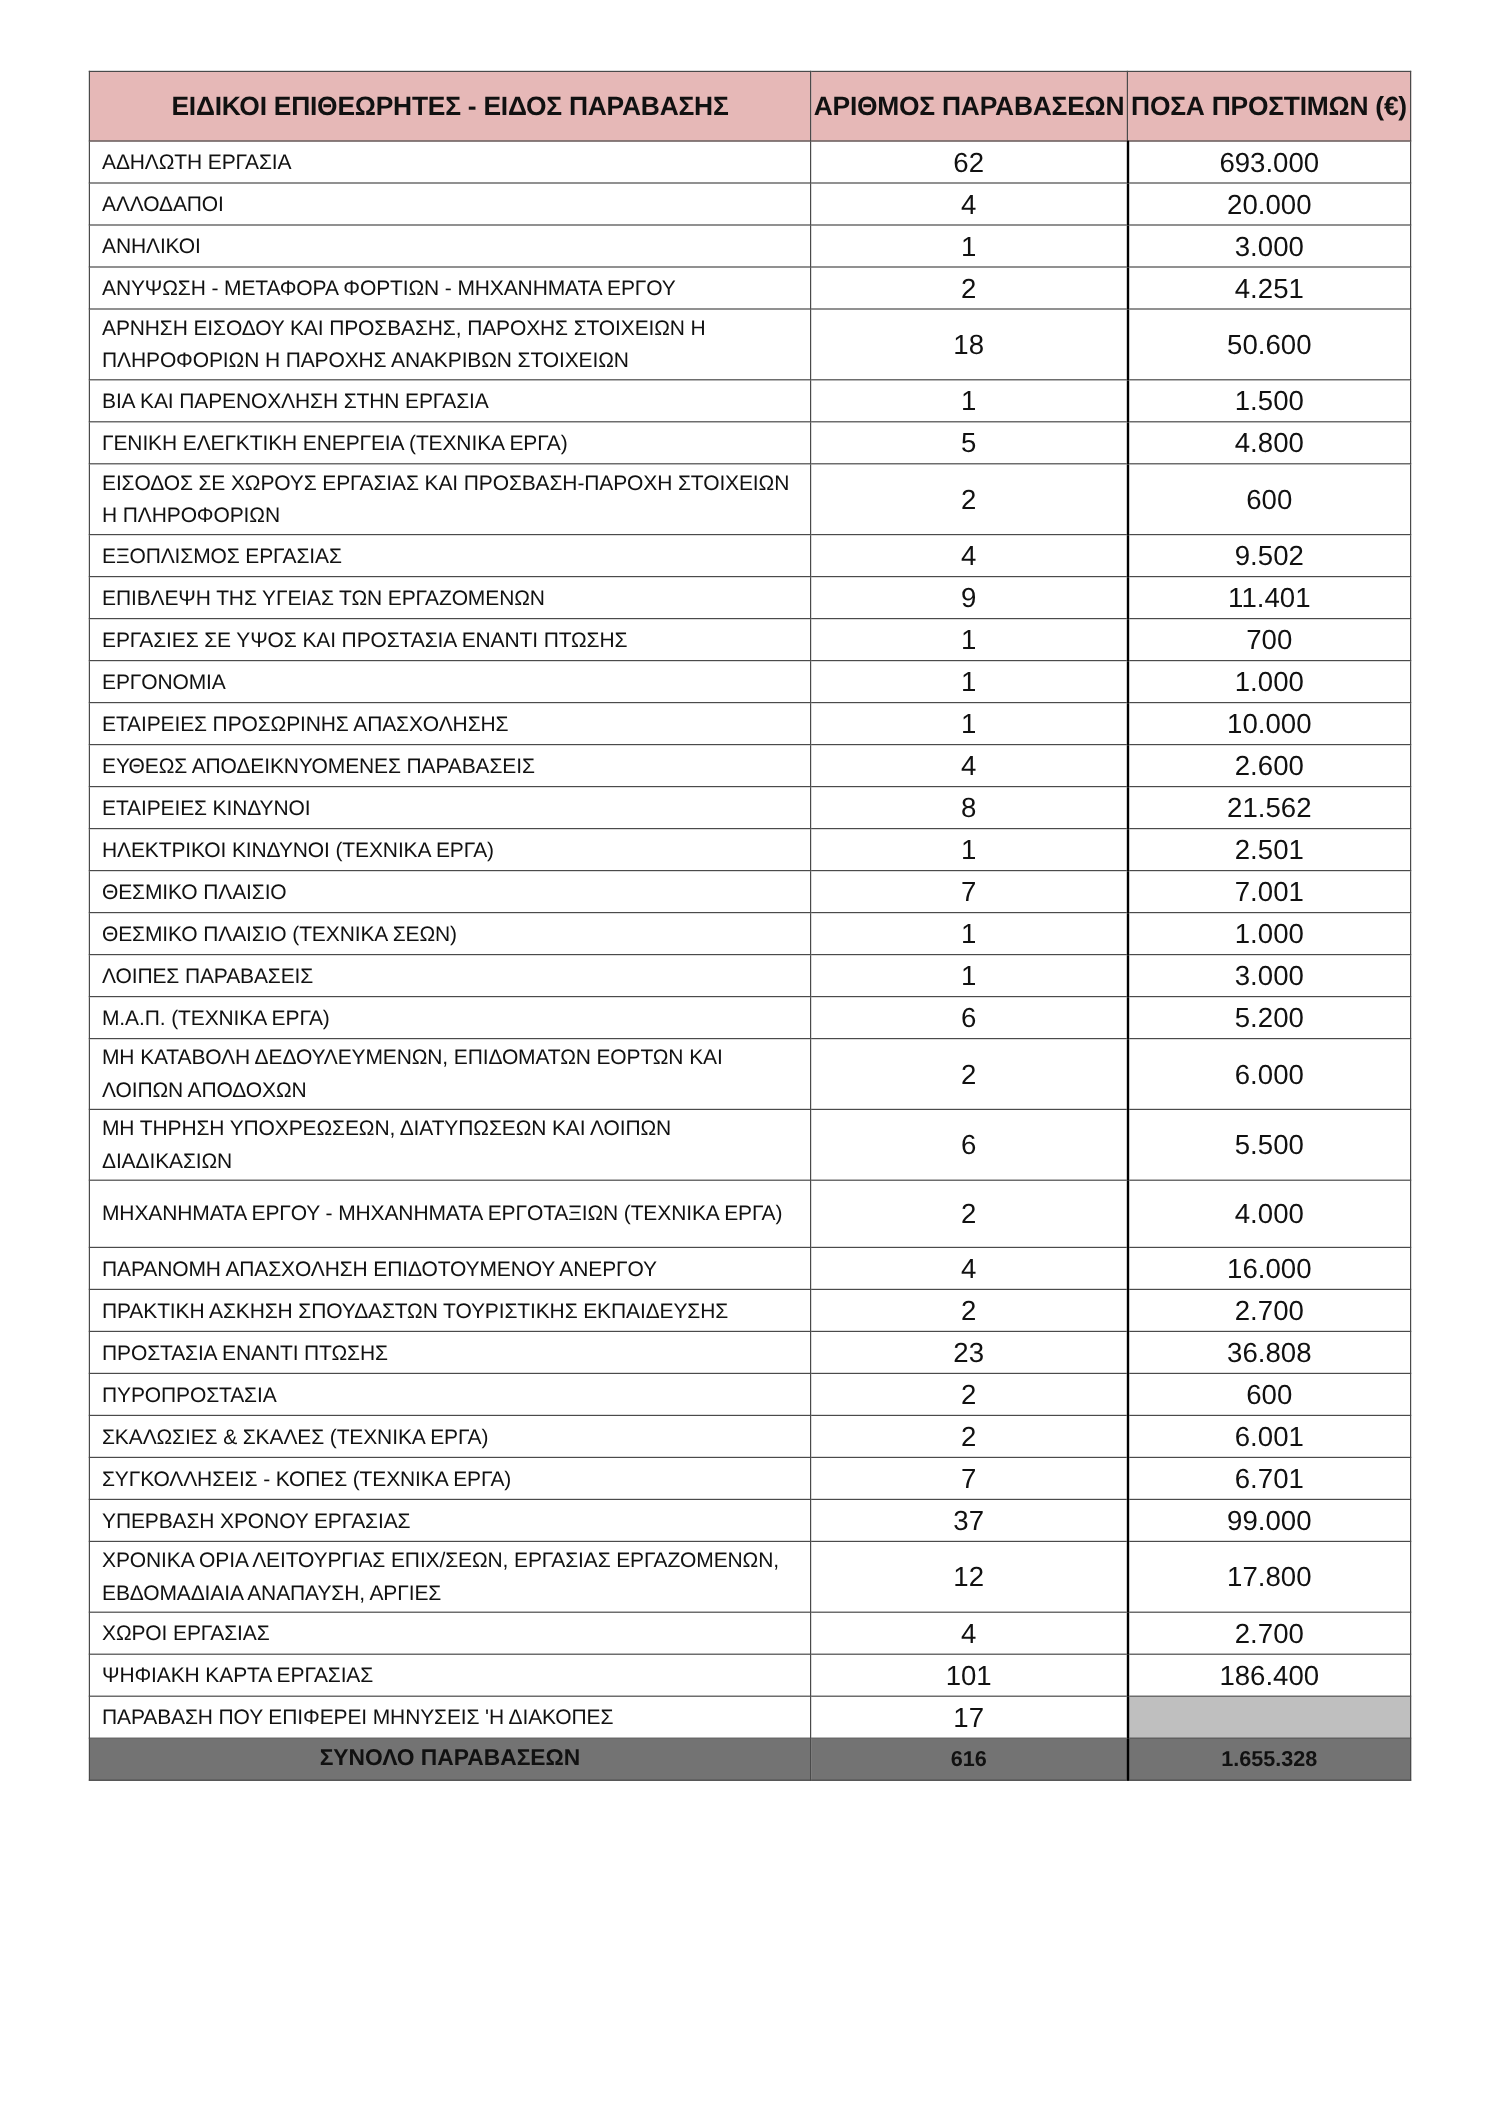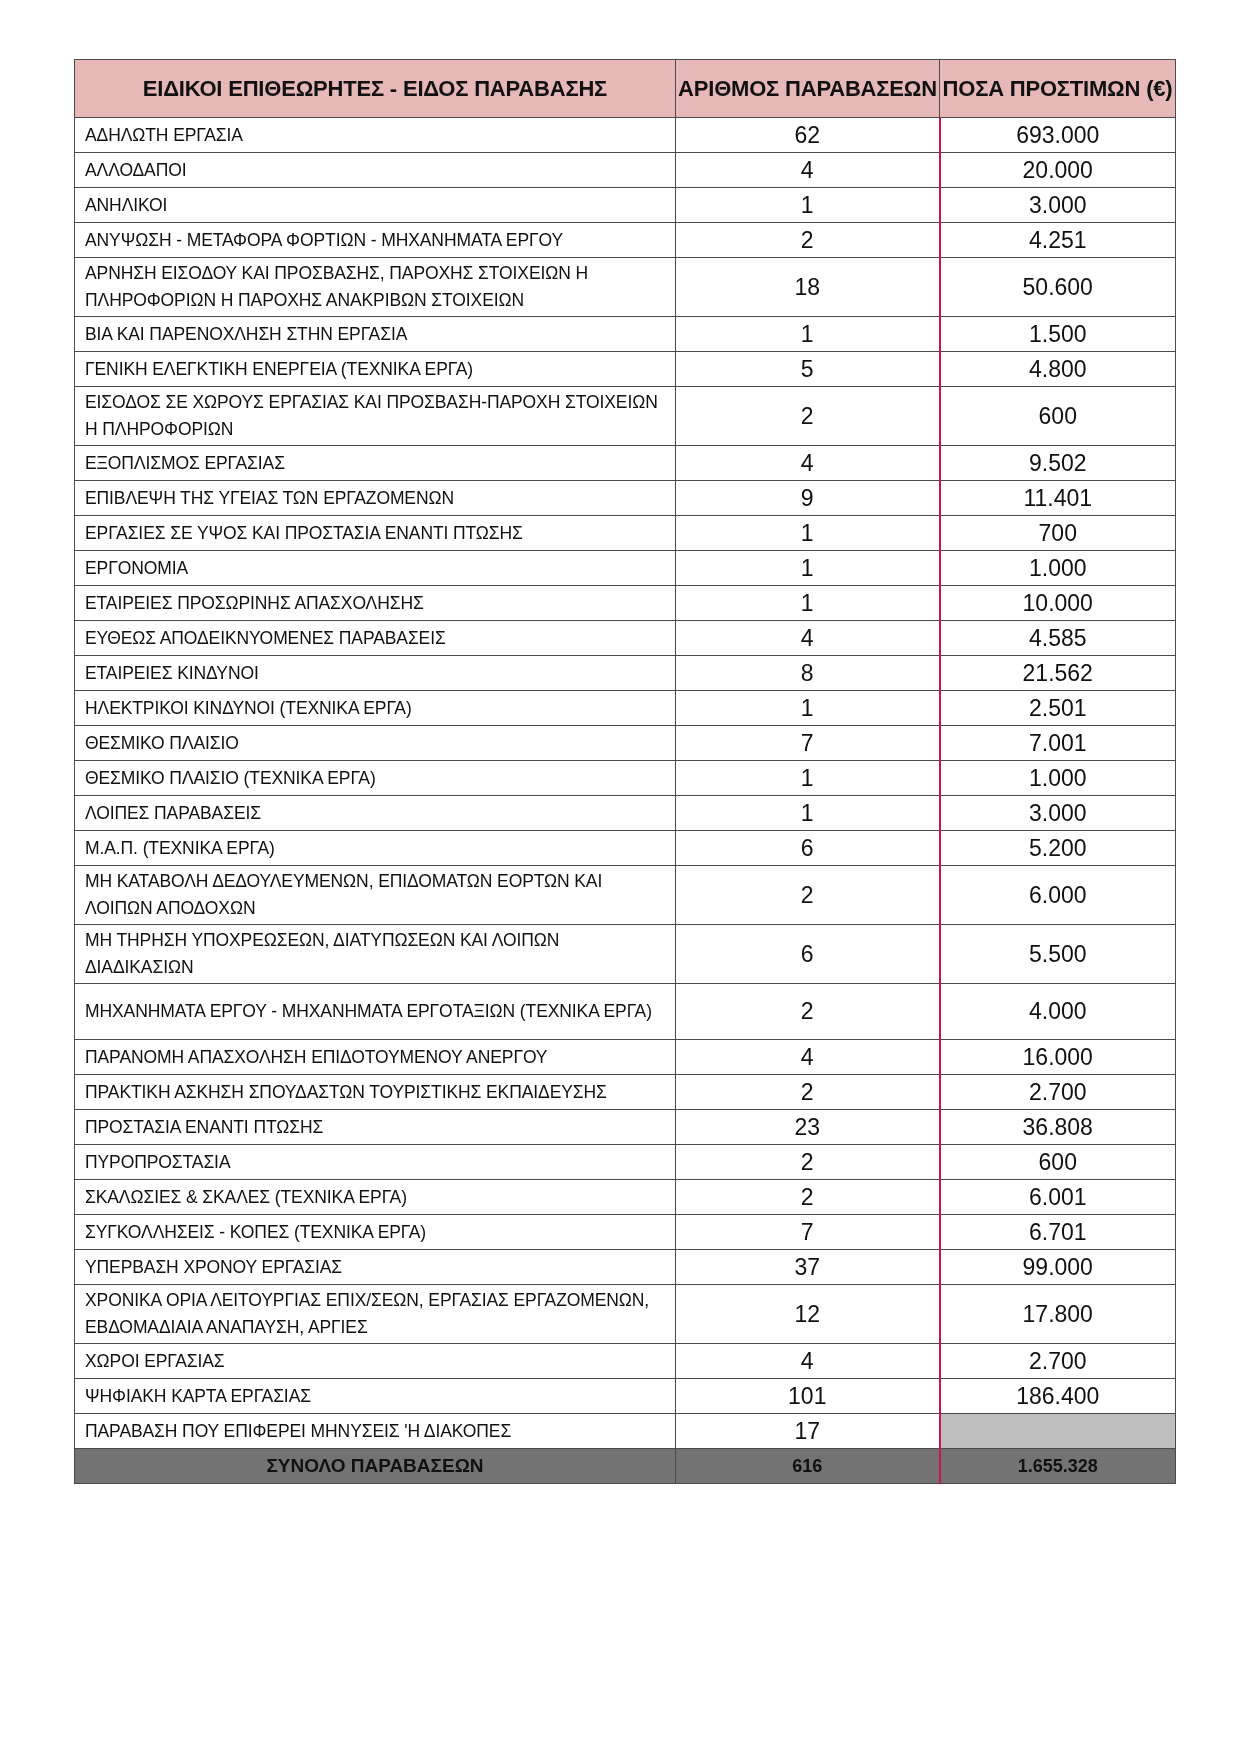--- a/index.html
+++ b/index.html
@@ -9,21 +9,21 @@
     width: 1101px; border-collapse: collapse; table-layout: fixed;
   }
   table.report col.c1 { width: 601px; }
   table.report col.c2 { width: 264px; }
   table.report col.c3 { width: 236px; }
   table.report th, table.report td {
     border: 1.5px solid #4a4a4a;
     padding: 0;
   }
   table.report td.num, table.report td.amt { border-left-color: #999; }
-  table.report td.amt { border-left: 2px solid #be185d; }
+  table.report td.amt { border-left: 2px solid #000000; }
   thead th {
     background: #e6b8b7; height: 57px;
     font-size: 22px; font-weight: bold; text-align: center;
     letter-spacing: -0.2px;
   }
   tbody td.label {
     font-size: 17.5px; line-height: 27px;
     padding: 2px 10px 2px 10px; text-align: left; vertical-align: middle;
     letter-spacing: -0.1px;
   }
@@ -115,39 +115,39 @@
         <td class="amt">1.000</td>
       </tr>
       <tr>
         <td class="label">ΕΤΑΙΡΕΙΕΣ ΠΡΟΣΩΡΙΝΗΣ ΑΠΑΣΧΟΛΗΣΗΣ</td>
         <td class="num">1</td>
         <td class="amt">10.000</td>
       </tr>
       <tr>
         <td class="label">ΕΥΘΕΩΣ ΑΠΟΔΕΙΚΝΥΟΜΕΝΕΣ ΠΑΡΑΒΑΣΕΙΣ</td>
         <td class="num">4</td>
-        <td class="amt">4.585</td>
+        <td class="amt">2.600</td>
       </tr>
       <tr>
         <td class="label">ΕΤΑΙΡΕΙΕΣ ΚΙΝΔΥΝΟΙ</td>
         <td class="num">8</td>
         <td class="amt">21.562</td>
       </tr>
       <tr>
         <td class="label">ΗΛΕΚΤΡΙΚΟΙ ΚΙΝΔΥΝΟΙ (ΤΕΧΝΙΚΑ ΕΡΓΑ)</td>
         <td class="num">1</td>
         <td class="amt">2.501</td>
       </tr>
       <tr>
         <td class="label">ΘΕΣΜΙΚΟ ΠΛΑΙΣΙΟ</td>
         <td class="num">7</td>
         <td class="amt">7.001</td>
       </tr>
       <tr>
-        <td class="label">ΘΕΣΜΙΚΟ ΠΛΑΙΣΙΟ (ΤΕΧΝΙΚΑ ΕΡΓΑ)</td>
+        <td class="label">ΘΕΣΜΙΚΟ ΠΛΑΙΣΙΟ (ΤΕΧΝΙΚΑ ΣΕΩΝ)</td>
         <td class="num">1</td>
         <td class="amt">1.000</td>
       </tr>
       <tr>
         <td class="label">ΛΟΙΠΕΣ ΠΑΡΑΒΑΣΕΙΣ</td>
         <td class="num">1</td>
         <td class="amt">3.000</td>
       </tr>
       <tr>
         <td class="label">Μ.Α.Π. (ΤΕΧΝΙΚΑ ΕΡΓΑ)</td>

